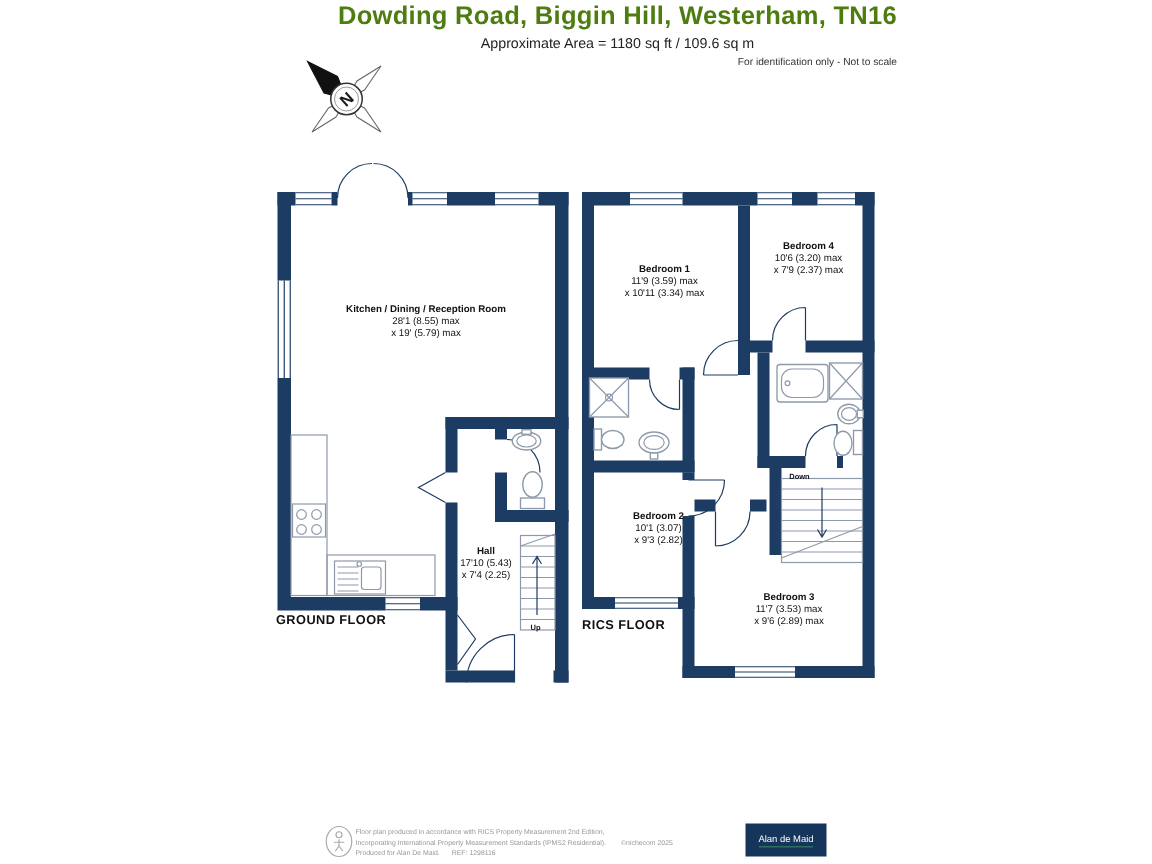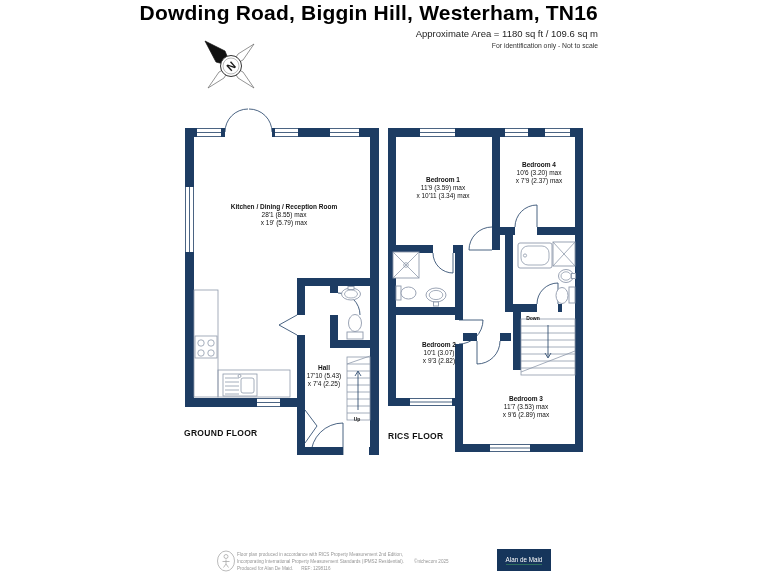--- a/index.html
+++ b/index.html
@@ -1,34 +1,34 @@
 <!DOCTYPE html>
 <html><head>
 <meta charset="utf-8">
 <style>
   html,body{margin:0;padding:0;background:#fff;}
   .page{position:relative;width:768px;height:576px;background:#ffffff;overflow:hidden;
         font-family:"Liberation Sans",sans-serif;color:#111;}
   
   .header{position:absolute;top:1px;right:170px;text-align:right;}
-  .title{font-size:21px;font-weight:bold;color:#000000;letter-spacing:0.2px;}
-  .area{font-size:9.5px;margin-top:3px;color:#222;}
+  .title{font-size:17px;font-weight:bold;color:#4d7c0f;letter-spacing:0.2px;}
+  .area{font-size:9.5px;margin-top:3px;color:#222;text-align:center;}
   .disclaimer{font-size:6.8px;margin-top:3px;color:#333;}
   
   .plan{position:absolute;}
   .wall{fill:#1d3c63;}
   .winline{stroke:#1d3c63;stroke-width:0.8;fill:none;}
   .arc{stroke:#1d3c63;stroke-width:0.8;fill:none;}
   .fix{stroke:#8e99ab;stroke-width:0.9;fill:#ffffff;}
   .thin{stroke:#8e99ab;stroke-width:0.8;fill:none;}
   .navythin{stroke:#1d3c63;stroke-width:0.8;fill:none;}
   
   .room-label{position:absolute;text-align:center;font-size:6.5px;line-height:8px;color:#111;}
   .room-label .rn{font-weight:bold;}
-  .floor-label{position:absolute;font-size:8.5px;font-weight:bold;letter-spacing:0.3px;color:#111;margin-top:20px;}
+  .floor-label{position:absolute;font-size:8.5px;font-weight:bold;letter-spacing:0.3px;color:#111;}
   .stair-label{position:absolute;font-size:5px;font-weight:bold;text-align:center;color:#111;}
   
   .footer-text{position:absolute;left:237px;top:551px;font-size:4.6px;line-height:7px;color:#979797;}
   .footer-text .row{white-space:nowrap;}
   .copyright{margin-left:10px;}
   .refgap{margin-left:8px;}
   .logo-box{position:absolute;left:497px;top:549px;width:54px;height:22px;background:#16355b;
             display:flex;align-items:center;justify-content:center;}
   .logo-box span{font-size:6.3px;color:#ffffff;border-bottom:1px solid #2e6e5e;padding-bottom:1px;}
 </style>

